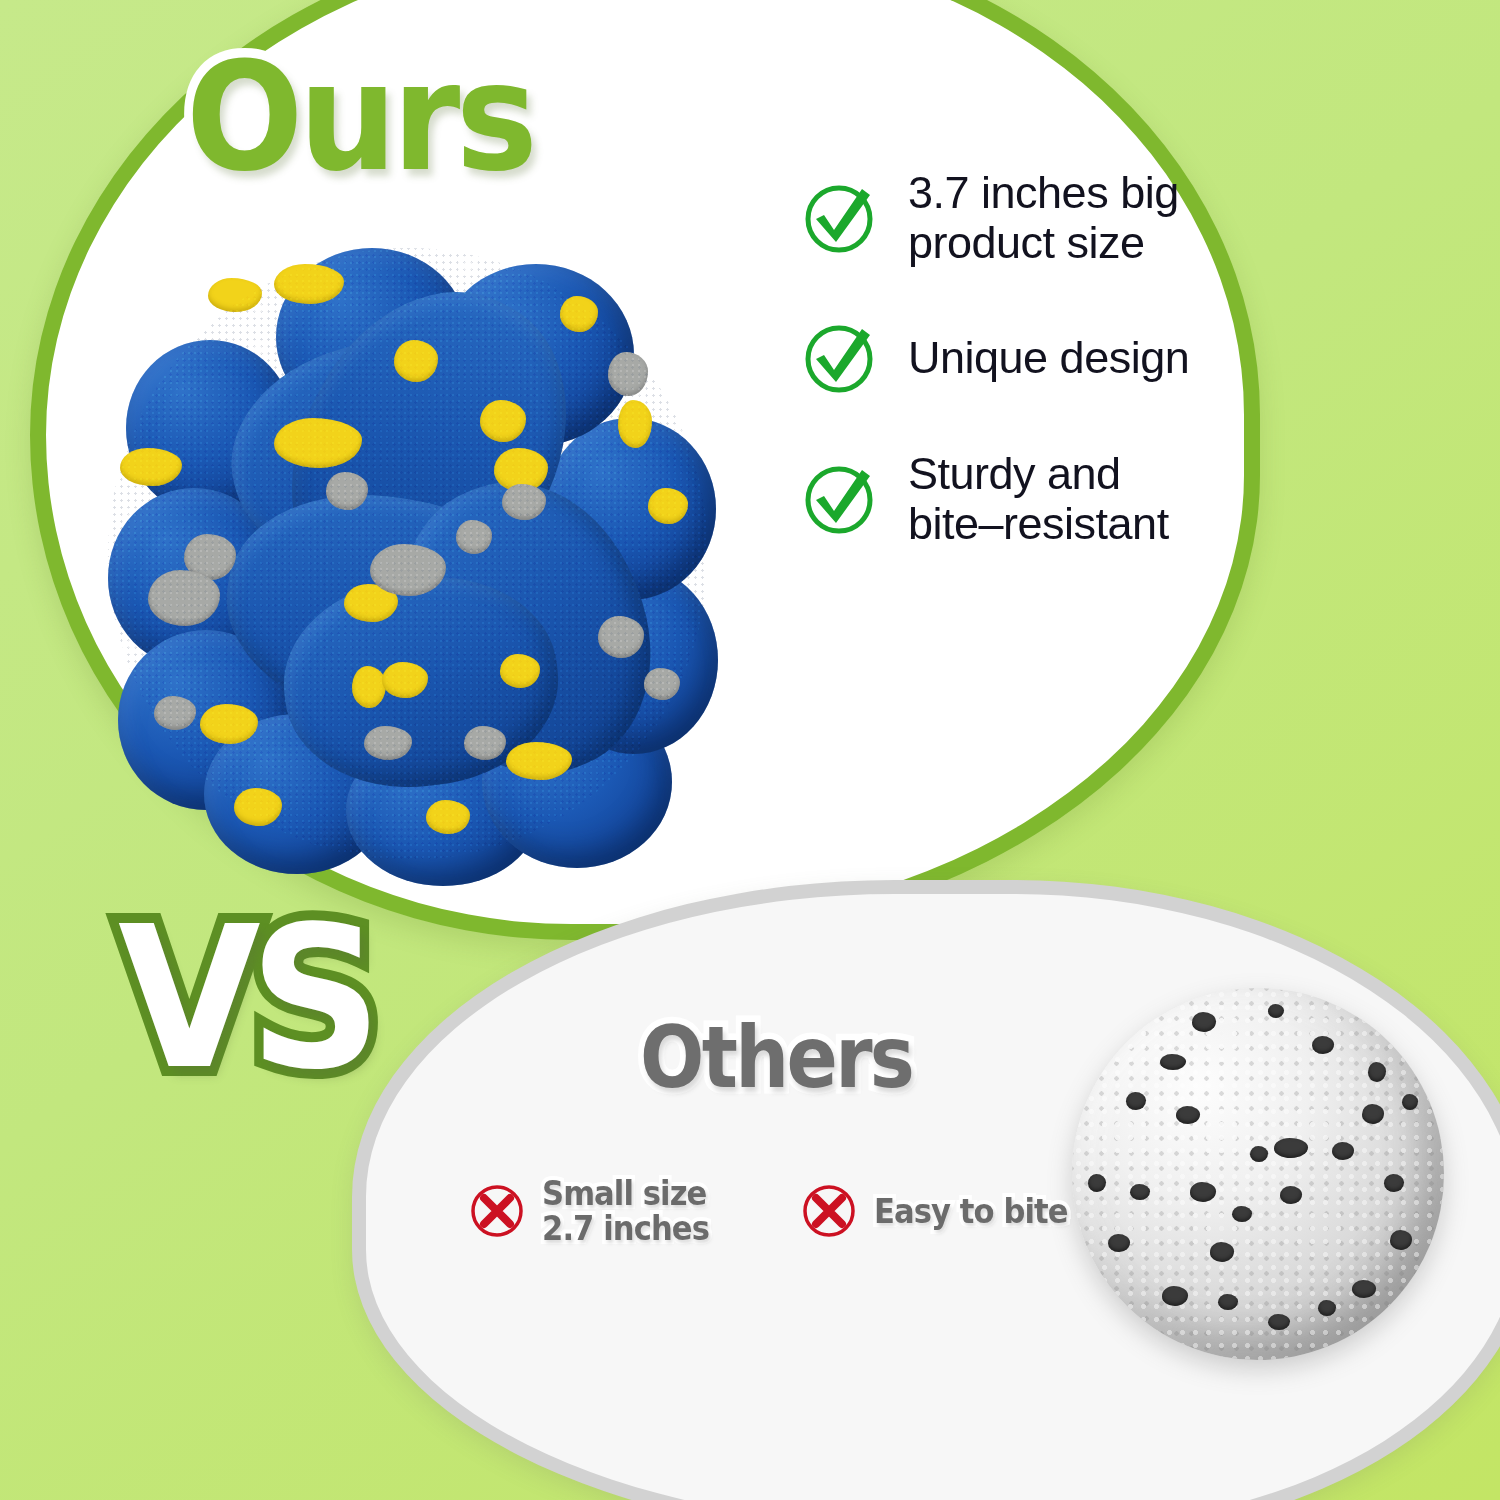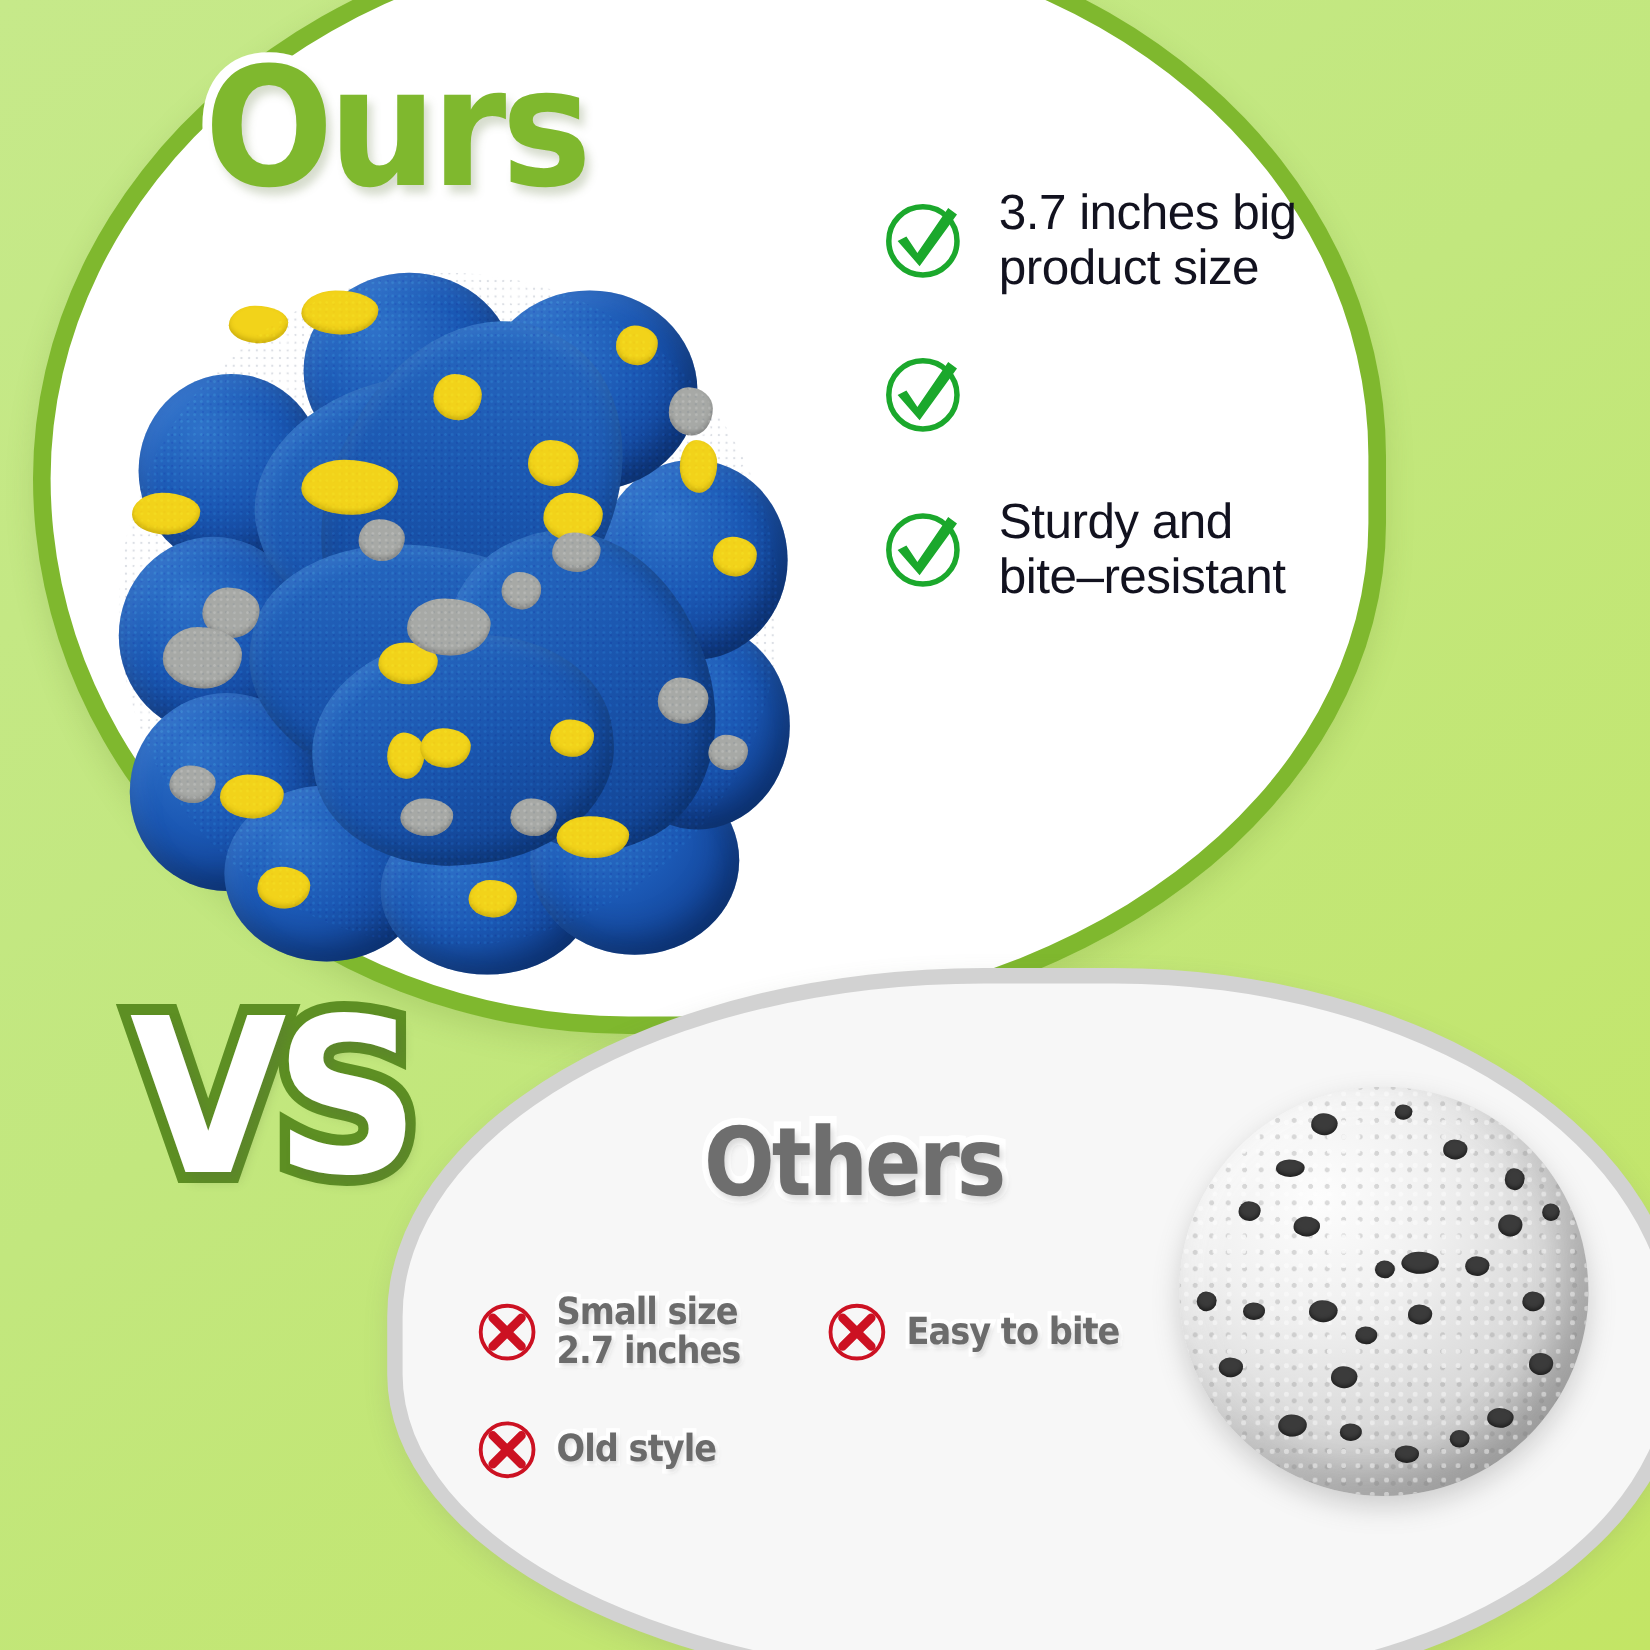--- a/index.html
+++ b/index.html
@@ -95,22 +95,22 @@
     font-family:"DejaVu Sans", sans-serif;
     font-size:86px; font-weight:bold; line-height:1; letter-spacing:-3px;
     transform:scaleX(.88); transform-origin:left center;
     color:#6e6e6e;
     -webkit-text-stroke:13px #ffffff;
     paint-order:stroke fill;
     text-shadow:3px 5px 6px rgba(120,120,120,.28);
   }
 
   
-  #cons-grid{ position:absolute; left:432px; top:1176px; z-index:70;
-    display:grid; grid-template-columns:300px 300px; gap:42px 18px; }
+  #cons-grid{ position:absolute; left:468px; top:1176px; z-index:70;
+    display:grid; grid-template-columns:300px 300px; gap:42px 32px; }
   .con-row{ display:flex; align-items:center; }
   .x-icon{ flex:0 0 auto; width:58px; height:58px; margin-right:16px; position:relative; }
   .con-text{
     font-family:"DejaVu Sans", sans-serif;
     font-size:34px; font-weight:bold; line-height:1.04; letter-spacing:-1px;
     transform:scaleX(.9); transform-origin:left center;
     color:#6b6b6b;
     -webkit-text-stroke:8px #ffffff;
     paint-order:stroke fill;
     text-shadow:2px 3px 4px rgba(130,130,130,.30);
@@ -214,20 +214,21 @@
   </div>
 
 
   <div class="check-row">
     <div class="check-icon">
       <svg viewBox="0 0 78 78" width="78" height="78">
         <circle cx="39" cy="40" r="31" fill="none" stroke="#1ba82c" stroke-width="5"></circle>
         <path d="M16 40 L24 36 L34 51 L62 10 L70 16 L36 63 Z" fill="#1ba82c"></path>
       </svg>
     </div>
+    <div class="check-text" style="white-space:pre-line">Unique design</div>
   </div>
 
   <div class="check-row">
     <div class="check-icon">
       <svg viewBox="0 0 78 78" width="78" height="78">
         <circle cx="39" cy="40" r="31" fill="none" stroke="#1ba82c" stroke-width="5"></circle>
         <path d="M16 40 L24 36 L34 51 L62 10 L70 16 L36 63 Z" fill="#1ba82c"></path>
       </svg>
     </div>
     <div class="check-text" style="white-space:pre-line">Sturdy and
@@ -289,25 +290,16 @@
     <div class="x-icon">
       <svg viewBox="0 0 58 58" width="58" height="58">
         <circle cx="29" cy="29" r="24" fill="none" stroke="#cc1122" stroke-width="3.5"></circle>
         <path d="M16 16 L42 42 M42 16 L16 42" stroke="#cc1122" stroke-width="8" stroke-linecap="round"></path>
       </svg>
     </div>
     <div class="con-text">Easy to bite</div>
   </div>
 
 
-  <div class="con-row">
-    <div class="x-icon">
-      <svg viewBox="0 0 58 58" width="58" height="58">
-        <circle cx="29" cy="29" r="24" fill="none" stroke="#cc1122" stroke-width="3.5"></circle>
-        <path d="M16 16 L42 42 M42 16 L16 42" stroke="#cc1122" stroke-width="8" stroke-linecap="round"></path>
-      </svg>
-    </div>
-    <div class="con-text">Old style</div>
-  </div>
 
 </div>
 
 <div id="vs-mark">VS</div>
 
 </body></html>

